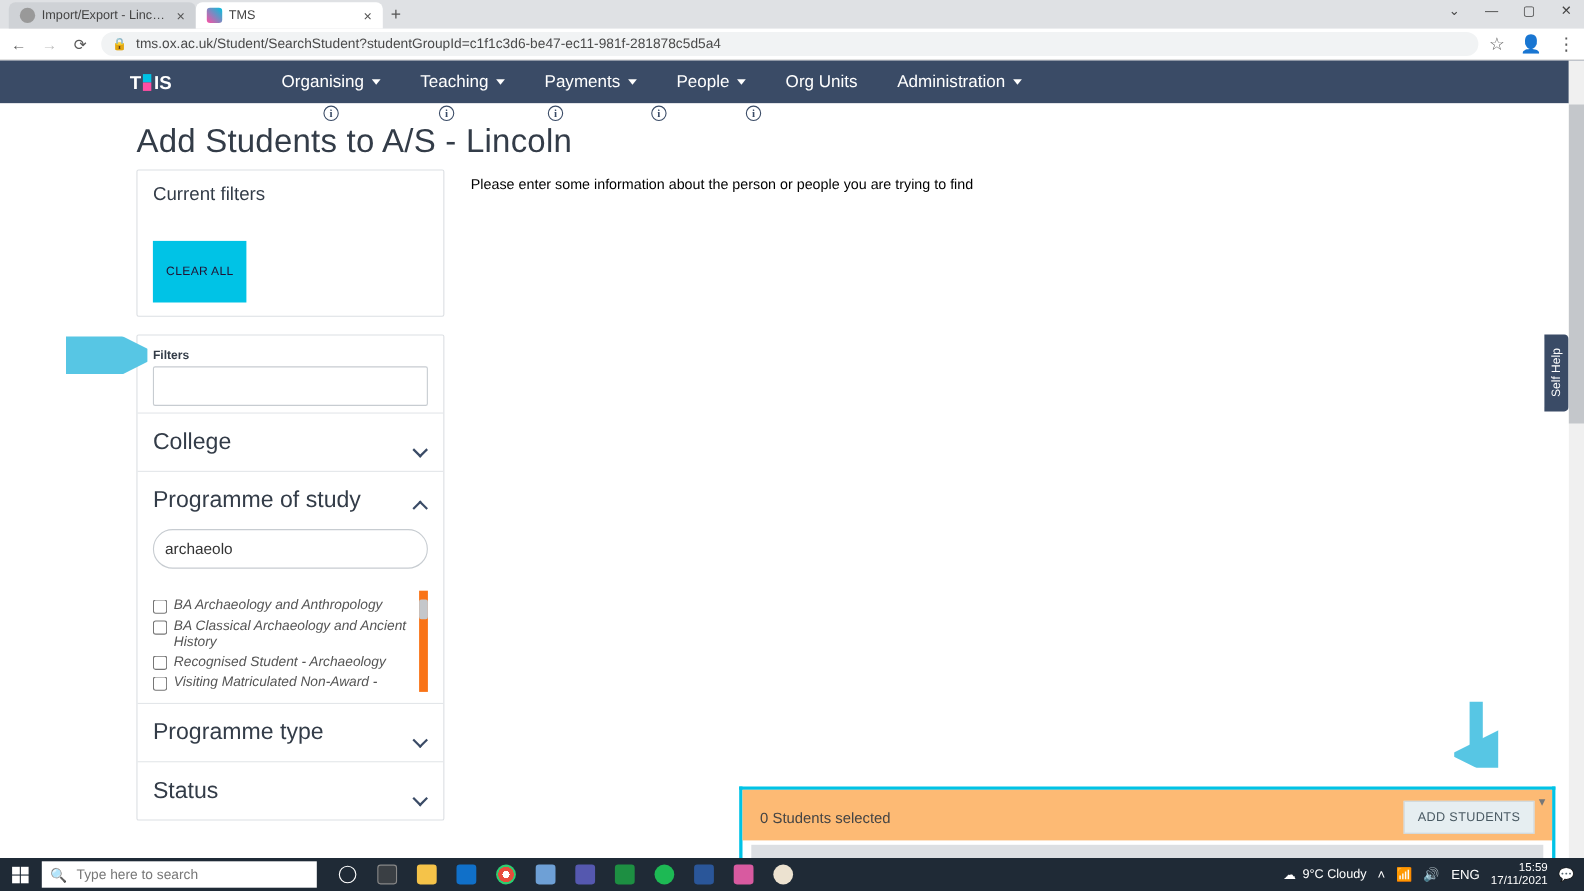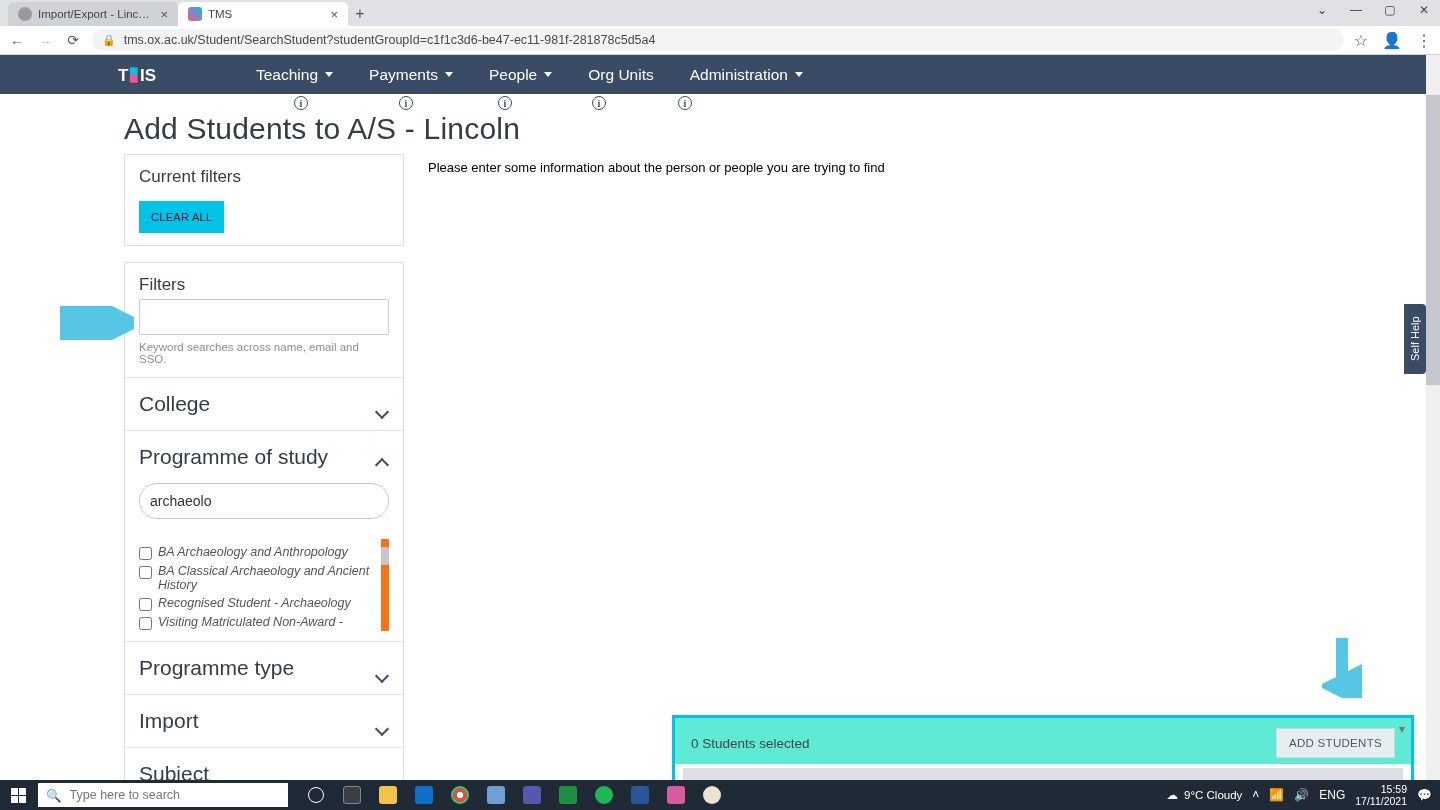--- a/index.html
+++ b/index.html
@@ -41,43 +41,43 @@
   .info-icon { position:absolute; width:14px; height:14px; border:1.5px solid #3a4b66; border-radius:50%; color:#3a4b66; font-size:10px; font-weight:bold; display:flex; align-items:center; justify-content:center; font-family:Georgia,serif;}
 
   .layout { display:flex; margin-top:8px; }
   .sidebar { width:280px; }
   .maincol { flex:1; padding-left:24px; }
   .intro { font-size:13px; color:#000000; margin-top:6px;}
 
   .card { border:1px solid #dcdfe3; border-radius:2px; background:#fff; margin-bottom:16px;}
   .card-pad { padding:12px 14px; }
   .card h3 { font-size:17px; font-weight:400; color:#333c48; }
-  .clearall { margin-top:14px; background:#00c3e6; border:none; padding:10px 12px; font-size:11px; color:#213; letter-spacing:.3px; cursor:pointer;}
-
-  .filters-title { font-size:17px; font-weight:400; color:#333c48; padding:12px 14px 4px 14px;}
+  .clearall { margin-top:32px; background:#00c3e6; border:none; padding:22px 12px; font-size:11px; color:#213; letter-spacing:.3px; cursor:pointer;}
+
+  .filters-title { font-size:11px; font-weight:700; color:#333c48; padding:12px 14px 4px 14px;}
   .label { font-size:14px; color:#333c48; padding:6px 14px 6px 14px; }
   .textinput { width:calc(100% - 28px); margin:0 14px 6px 14px; height:36px; border:1px solid #c7ccd1; border-radius:2px; padding:0 10px; font-size:14px; color:#333;}
   .hint { font-size:11.5px; color:#8a8f95; padding:0 14px 12px 14px;}
 
   .accordion { border-top:1px solid #e3e6e9; }
   .acc-head { display:flex; align-items:center; justify-content:space-between; padding:14px 14px; font-size:21px; color:#333c48; cursor:pointer;}
   .chev { width:12px; height:12px; display:inline-block; }
   .chev.down::before { content:""; display:inline-block; width:8px; height:8px; border-right:2px solid #3a4b66; border-bottom:2px solid #3a4b66; transform:rotate(45deg); }
   .chev.up::before { content:""; display:inline-block; width:8px; height:8px; border-right:2px solid #3a4b66; border-bottom:2px solid #3a4b66; transform:rotate(-135deg); margin-top:4px;}
 
   .progbox { padding:0 14px 10px 14px; }
   .proglist { border-right:8px solid #f97316; max-height:92px; overflow:hidden; padding:4px 0 0 0;}
   .progitem { display:flex; align-items:flex-start; gap:6px; font-size:12.5px; font-style:italic; color:#555; padding:2px 0; }
   .progitem input { margin-top:2px; }
   .progscroll { position:relative; }
   .scrollthumb { position:absolute; right:0; top:8px; width:8px; height:18px; background:#c4c7cb; border-radius:2px;}
 
   
   .dock { position:absolute; bottom:0; right:12px; width:742px; border:3px solid #00c3e6; border-bottom:none; background:#fff; }
-  .dock-inner { background:#5eead4; padding:10px 16px 6px 16px; display:flex; align-items:center; }
+  .dock-inner { background:#fdba74; padding:10px 16px 6px 16px; display:flex; align-items:center; }
   .dock-title { font-size:13.5px; color:#444; flex:0 0 240px;}
   .dock .btn { background:#e6eef1; border:1px solid #cfd8dc; color:#4a5a63; font-size:11.5px; padding:8px 12px; letter-spacing:.3px; cursor:pointer;}
   .dock .spacer { flex:1; }
   .dock-strip { height:12px; background:#dcdfe3; margin:4px 8px 0 8px;}
   .dock-close { position:absolute; top:4px; right:6px; font-size:12px; color:#777; cursor:pointer;}
 
   
   .selfhelp { position:absolute; right:0; top:210px; width:22px; height:70px; background:#3a4b66; color:#fff; font-size:11px; writing-mode:vertical-rl; text-align:center; display:flex; align-items:center; justify-content:center; border-radius:4px 0 0 4px; cursor:pointer; transform:rotate(180deg);}
 
   
@@ -143,20 +143,24 @@
   <div class="logo">
     <svg viewBox="0 0 80 24">
         <text x="0" y="19" font-size="20" font-weight="700" fill="#fff" font-family="Arial">T</text>
         <rect x="14" y="3" width="9" height="9" fill="#00c3e6"></rect>
         <rect x="14" y="12" width="9" height="9" fill="#ff4ea3"></rect>
         <text x="26" y="19" font-size="20" font-weight="700" fill="#fff" font-family="Arial">IS</text>
       </svg>
   </div>
   <div class="navlinks">
     <div class="navlink">
+        <span>Organising</span>
+        <span class="caret-down"></span>
+      </div>
+    <div class="navlink">
         <span>Teaching</span>
         <span class="caret-down"></span>
       </div>
     <div class="navlink">
         <span>Payments</span>
         <span class="caret-down"></span>
       </div>
     <div class="navlink">
         <span>People</span>
         <span class="caret-down"></span>
@@ -192,21 +196,20 @@
         <div class="card">
           <div class="card-pad">
             <h3>Current filters</h3>
             <button class="clearall">CLEAR ALL</button>
           </div>
         </div>
 
         <div class="card">
           <div class="filters-title">Filters</div>
           <input class="textinput" value="" style="">
-          <div class="hint">Keyword searches across name, email and SSO.</div>
 
           <div class="accordion">
             <div class="acc-head">
                 <span>College</span>
                 <span class="chev down"></span>
               </div>
           </div>
 
           <div class="accordion">
             <div class="acc-head">
@@ -240,27 +243,21 @@
           </div>
 
           <div class="accordion">
             <div class="acc-head">
                 <span>Programme type</span>
                 <span class="chev down"></span>
               </div>
           </div>
           <div class="accordion">
             <div class="acc-head">
-                <span>Import</span>
-                <span class="chev down"></span>
-              </div>
-          </div>
-          <div class="accordion">
-            <div class="acc-head">
-                <span>Subject</span>
+                <span>Status</span>
                 <span class="chev down"></span>
               </div>
           </div>
         </div>
 
       </div>
       <div class="maincol">
         <div class="intro">Please enter some information about the person or people you are trying to find</div>
       </div>
     </div>

